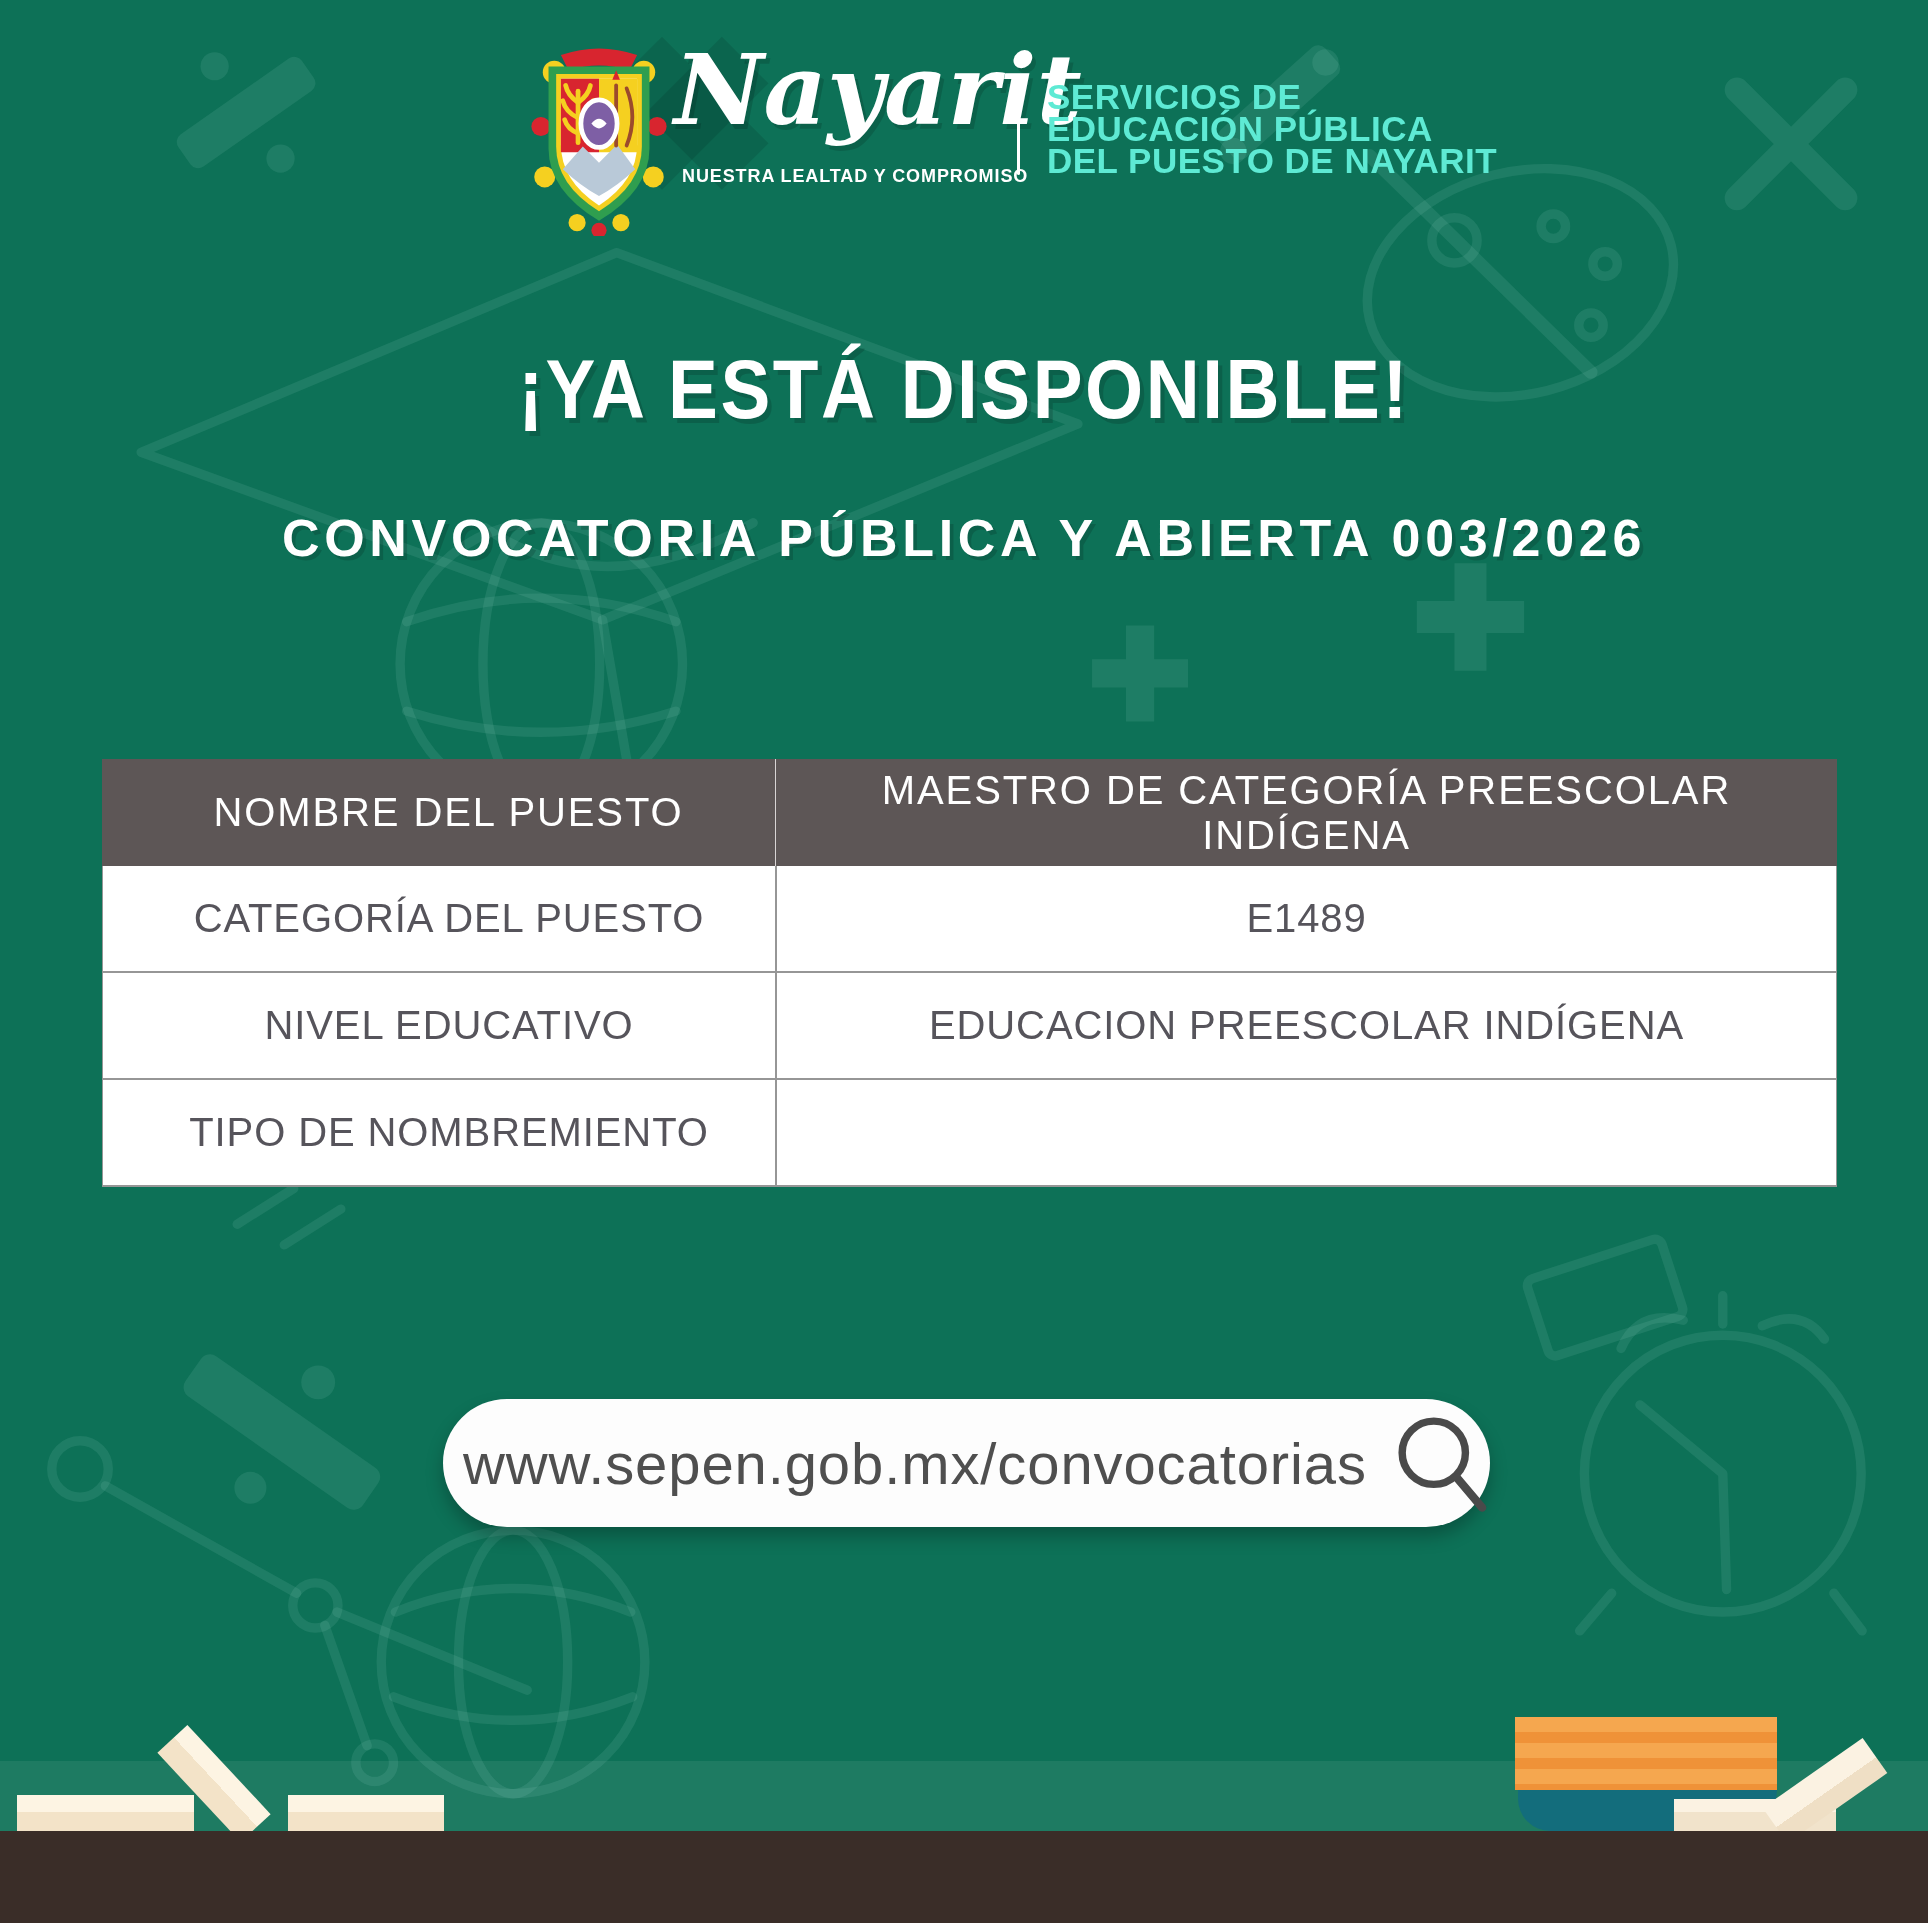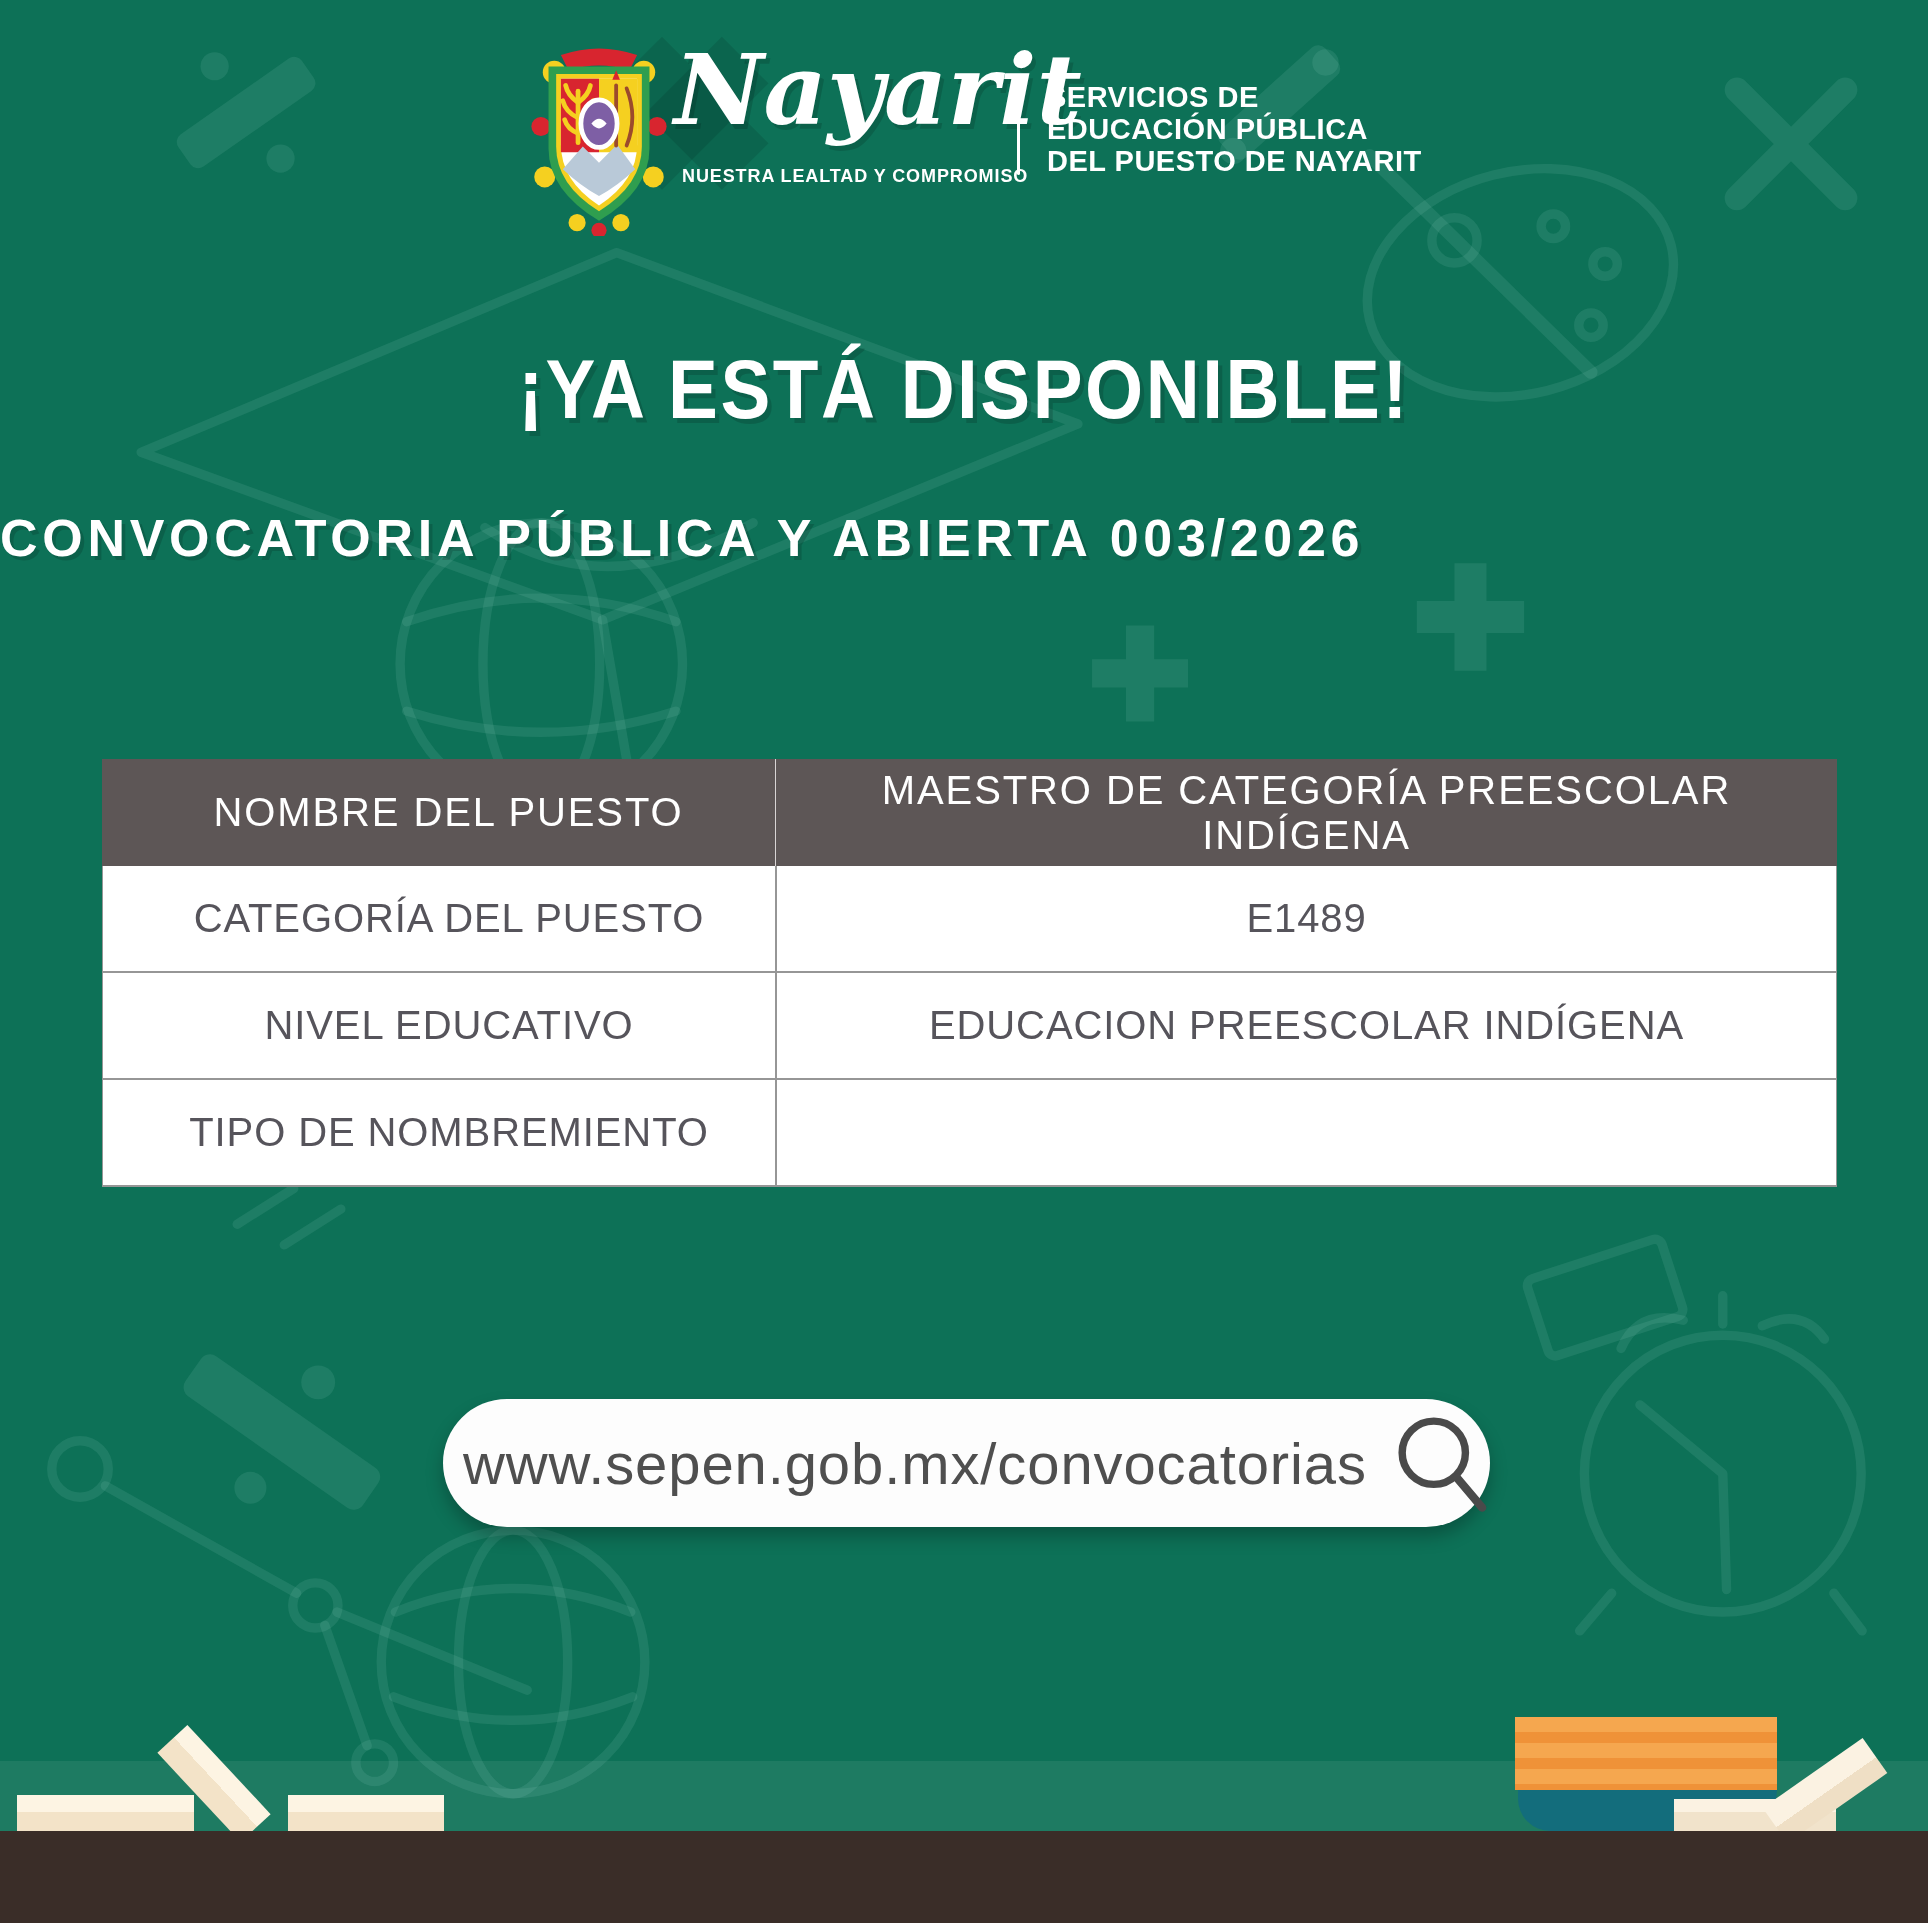--- a/index.html
+++ b/index.html
@@ -13,28 +13,28 @@
   .header{position:absolute;left:0;top:0;width:100%;height:245px;z-index:10;}
   .coat{position:absolute;left:518px;top:36px;}
   .script{position:absolute;left:674px;top:26px;width:339px;
           font-family:"DejaVu Serif",serif;font-style:italic;font-weight:700;
           font-size:98px;line-height:1.3;color:#ffffff;
           text-shadow:3.8px 4.7px 0 rgba(0,0,0,.14);}
   .tagline{position:absolute;left:682px;top:166px;font-size:18px;font-weight:bold;
            letter-spacing:0.9px;color:#ffffff;}
   .hdr-divider{position:absolute;left:1017px;top:83px;width:2.8px;height:92px;
                background:#ffffff;border-radius:1.9px;}
-  .org{position:absolute;left:1047px;top:81px;color:#ffffff;font-weight:bold;
-       font-size:29px;line-height:32px;letter-spacing:0.5px;}
+  .org{position:absolute;left:1047px;top:81px;color:#5eead4;font-weight:bold;
+       font-size:35px;line-height:32px;letter-spacing:0.5px;}
 
   
   .title{position:absolute;left:0;right:0;top:342px;margin:0;text-align:center;
          color:#ffffff;font-size:83px;font-weight:bold;letter-spacing:2.8px;
          transform:scaleX(.9);z-index:10;text-shadow:4.7px 4.7px 0 rgba(0,0,0,.15);}
-  .subtitle{position:absolute;left:0;right:0;top:508px;margin:0;text-align:left;
+  .subtitle{position:absolute;left:0;right:0;top:508px;margin:0;text-align:center;
             color:#ffffff;font-size:52px;font-weight:bold;letter-spacing:4.7px;
             z-index:10;text-shadow:3.8px 3.8px 0 rgba(0,0,0,.15);}
 
   
   .table{position:absolute;left:102px;top:759px;width:1735px;z-index:10;}
   .trow{display:grid;grid-template-columns:654px 1fr;padding-left:20px;}
   .trow.head{background:#5d5656;height:107px;}
   .trow.body{background:#ffffff;height:105px;
              border-left:1.9px solid #969696;border-right:1.9px solid #969696;
              border-bottom:2.8px solid #969696;}

